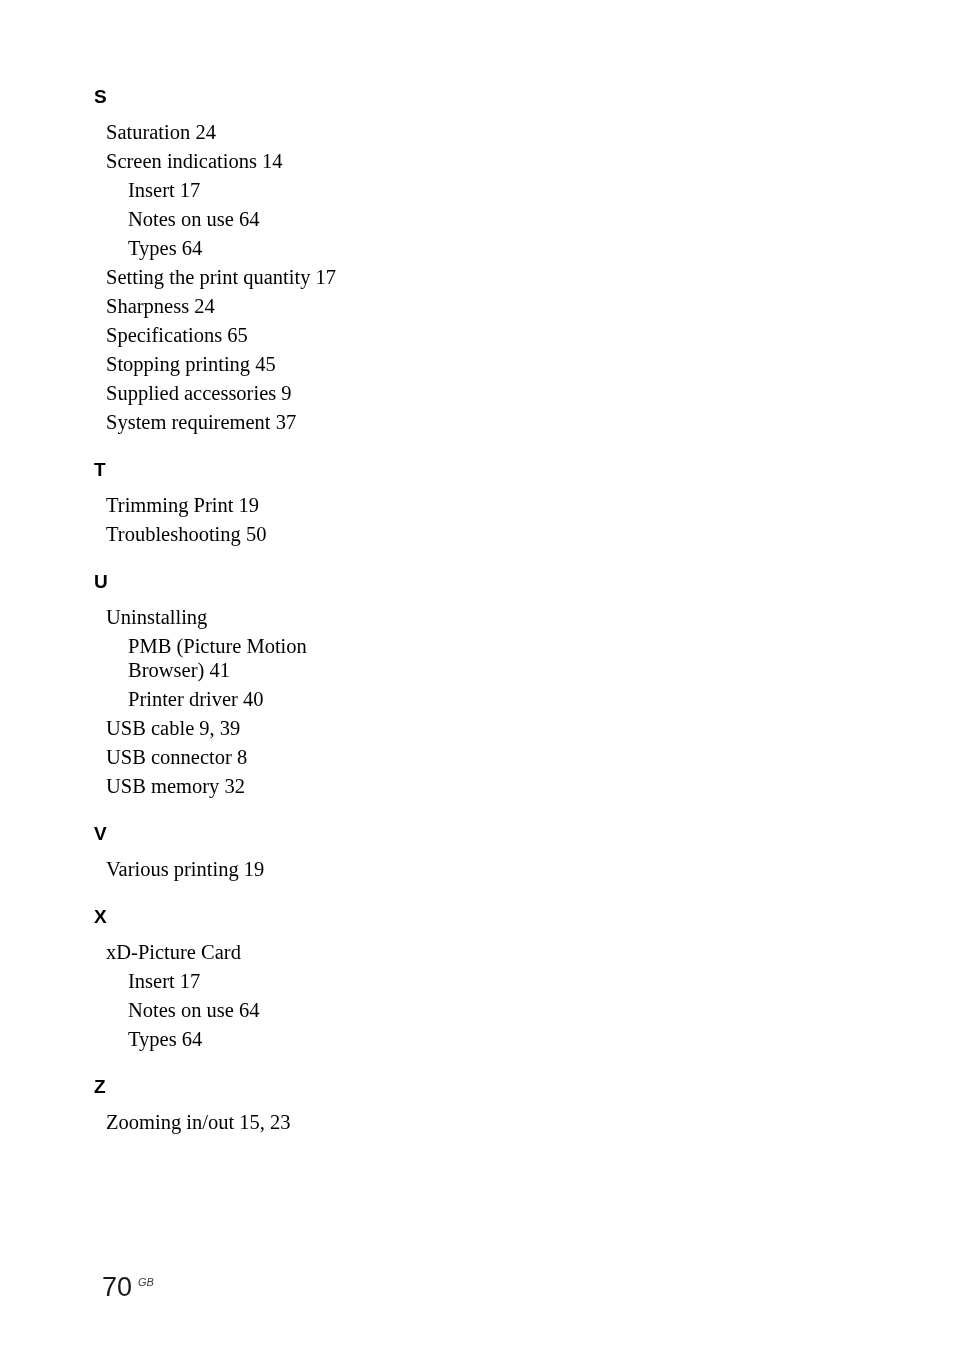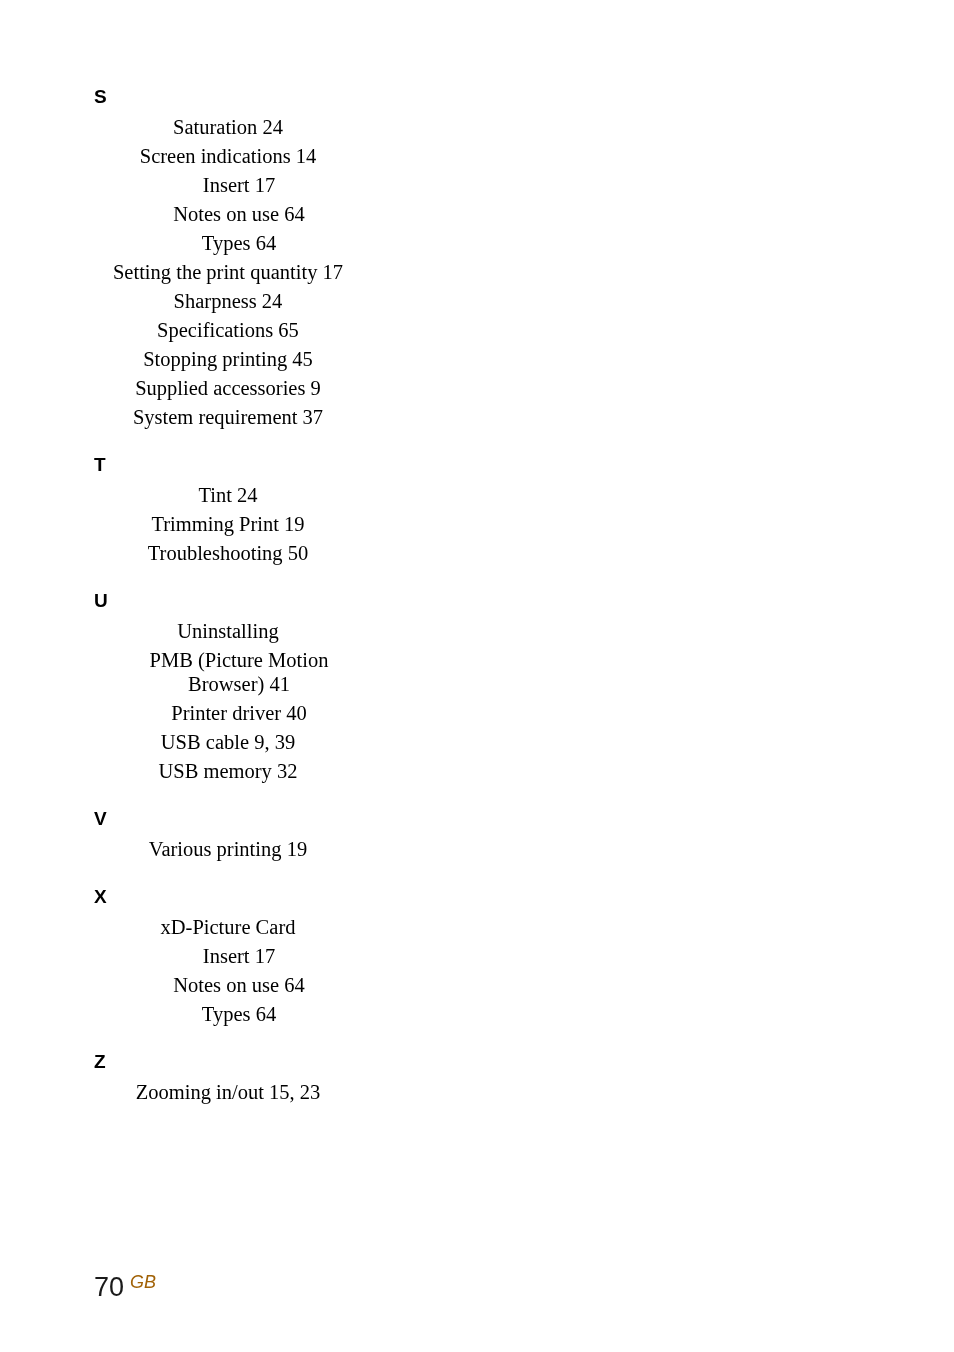--- a/index.html
+++ b/index.html
@@ -48,23 +48,22 @@
     font-weight: bold;
     font-size: 19px;
     line-height: 22px;
     color: #000000;
     margin: 0 0 7px 0;
     letter-spacing: 0.2px;
   }
 
   .entry-list {
     list-style: none;
-    margin: 0;
+    margin: 12px;
     padding: 0;
-    text-align: center;
   }
 
   .entry {
     font-family: "Liberation Serif", "DejaVu Serif", serif;
     font-size: 20.5px;
     line-height: 24px;
     color: #000000;
     margin: 0 0 5px 0;
     padding: 0;
     text-indent: 0;
@@ -76,40 +75,40 @@
   }
 
   
   .entry.sub {
     padding-left: 22px;
   }
 
   
   #page-footer {
     position: absolute;
-    left: 94px;
+    left: 102px;
     top: 1272px;
     display: flex;
     align-items: flex-start;
   }
 
   #page-number {
     font-family: "Liberation Sans", "DejaVu Sans", sans-serif;
     font-size: 27px;
     line-height: 30px;
     font-weight: normal;
     color: #1a1a1a;
   }
 
   #page-region-code {
     font-family: "Liberation Sans", "DejaVu Sans", sans-serif;
-    font-size: 18px;
+    font-size: 11px;
     line-height: 14px;
     font-style: italic;
-    color: #a16207;
+    color: #404040;
     margin-left: 6px;
     margin-top: 3px;
   }
 </style>
 </head>
 <body>
 
 <div id="page">
 
   <div id="index-column">
@@ -125,33 +124,33 @@
           <li class="entry">Sharpness 24</li>
           <li class="entry">Specifications 65</li>
           <li class="entry">Stopping printing 45</li>
           <li class="entry">Supplied accessories 9</li>
           <li class="entry">System requirement 37</li>
         </ul>
       </div>
       <div class="index-section">
         <div class="section-letter">T</div>
         <ul class="entry-list">
-          <li class="entry">Tint 24</li>
           <li class="entry">Trimming Print 19</li>
           <li class="entry">Troubleshooting 50</li>
         </ul>
       </div>
       <div class="index-section">
         <div class="section-letter">U</div>
         <ul class="entry-list">
           <li class="entry">Uninstalling</li>
           <li class="entry sub">PMB (Picture Motion
 Browser) 41</li>
           <li class="entry sub">Printer driver 40</li>
           <li class="entry">USB cable 9, 39</li>
+          <li class="entry">USB connector 8</li>
           <li class="entry">USB memory 32</li>
         </ul>
       </div>
       <div class="index-section">
         <div class="section-letter">V</div>
         <ul class="entry-list">
           <li class="entry">Various printing 19</li>
         </ul>
       </div>
       <div class="index-section">

